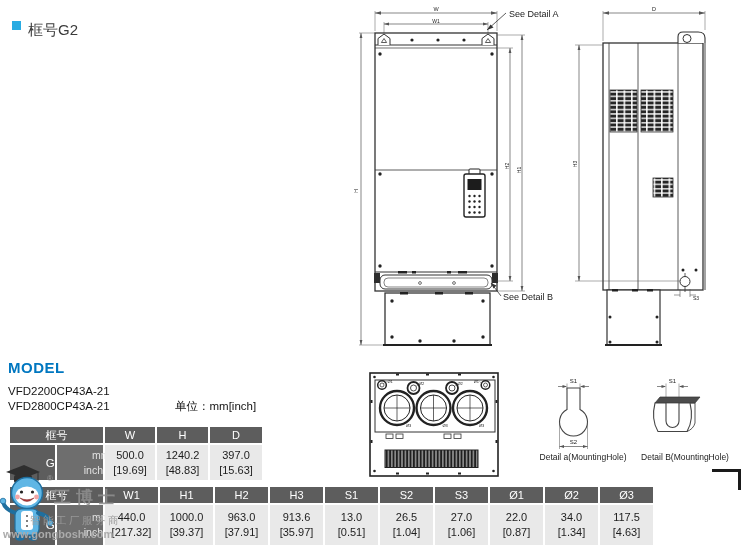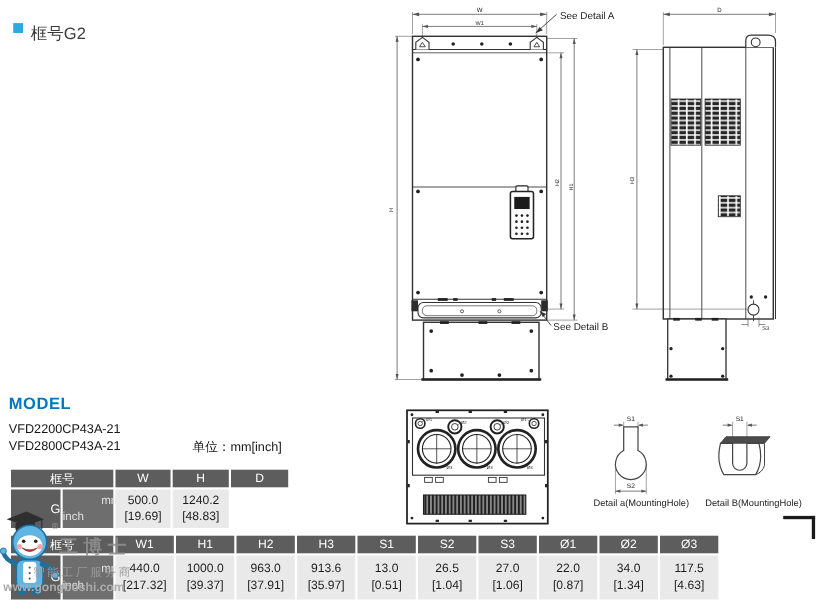--- a/index.html
+++ b/index.html
@@ -15,21 +15,21 @@
   .model-line2{left:8px;top:400px;font-size:11.5px;color:#151515;}
   .unit-label{left:175px;top:399px;font-size:11.5px;color:#151515;}
   
   .tbl{position:absolute;display:grid;gap:2px;}
   .tbl1{left:10px;top:427px;grid-template-columns:45px 46px 50px 51px 52px;grid-template-rows:16px 35px;}
   .tbl2{left:10px;top:487px;grid-template-columns:45px 46px repeat(10,53px);grid-template-rows:16px 40px;}
   .th{background:#5d5d5d;color:#fff;font-size:11px;display:flex;align-items:center;justify-content:center;}
   .td-frame{background:#5d5d5d;color:#fff;font-size:11.5px;display:flex;align-items:center;justify-content:center;padding-left:42px;}
   .td-unit{background:#6e6e6e;color:#e2e2e2;font-size:10.5px;display:flex;flex-direction:column;justify-content:center;line-height:15px;}
   .td-unit .u-mm{text-align:right;padding-right:7px;margin-left:35px;}
-  .td-unit .u-in{text-align:left;}
+  .td-unit .u-in{text-align:right;}
   .td-val{background:#e9e9e9;color:#1d1d1d;font-size:11px;text-align:center;display:flex;flex-direction:column;justify-content:center;line-height:15px;}
   
   .caption{font-size:8.5px;color:#222;text-align:center;}
   
   .wm-reg{left:47px;top:474px;font-size:8px;color:#9b9b9b;z-index:6;}
   .wm-brand{left:54px;top:486px;font-size:17px;font-weight:bold;letter-spacing:5px;
             font-family:"DejaVu Serif",serif;color:#8f8f8f;opacity:.88;z-index:6;}
   .wm-tagline{left:30px;top:514px;font-size:10.5px;letter-spacing:2.5px;color:#9b9b9b;opacity:.95;z-index:6;}
   .wm-url{left:3px;top:528px;font-size:11px;font-weight:bold;color:#ababab;z-index:6;}
   .corner-mark{left:712px;top:469px;width:26px;height:18px;border-top:3px solid #1a1a1a;border-right:3px solid #1a1a1a;}
@@ -383,20 +383,24 @@
       <div class="u-in">inch</div>
     </div>
     <div class="td-val">
       <div>500.0</div>
         <div>[19.69]</div>
     </div>
     <div class="td-val">
       <div>1240.2</div>
         <div>[48.83]</div>
     </div>
+    <div class="td-val">
+      <div>397.0</div>
+        <div>[15.63]</div>
+    </div>
   </div>
 
   <div class="tbl tbl2">
     <div class="th" style="grid-column:1 / span 2;">框号</div>
     <div class="th">W1</div>
     <div class="th">H1</div>
     <div class="th">H2</div>
     <div class="th">H3</div>
     <div class="th">S1</div>
     <div class="th">S2</div>

